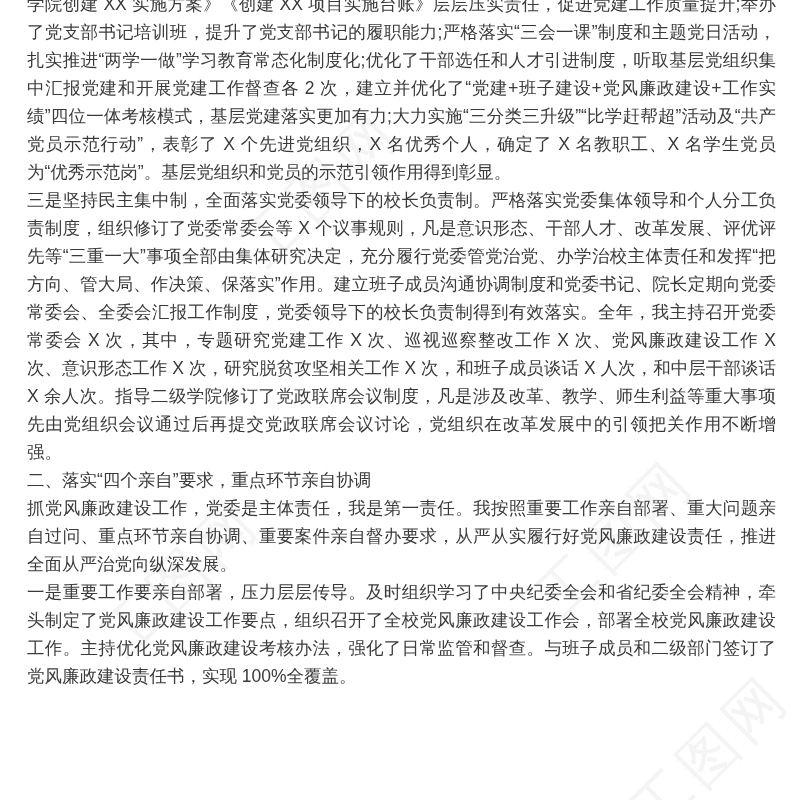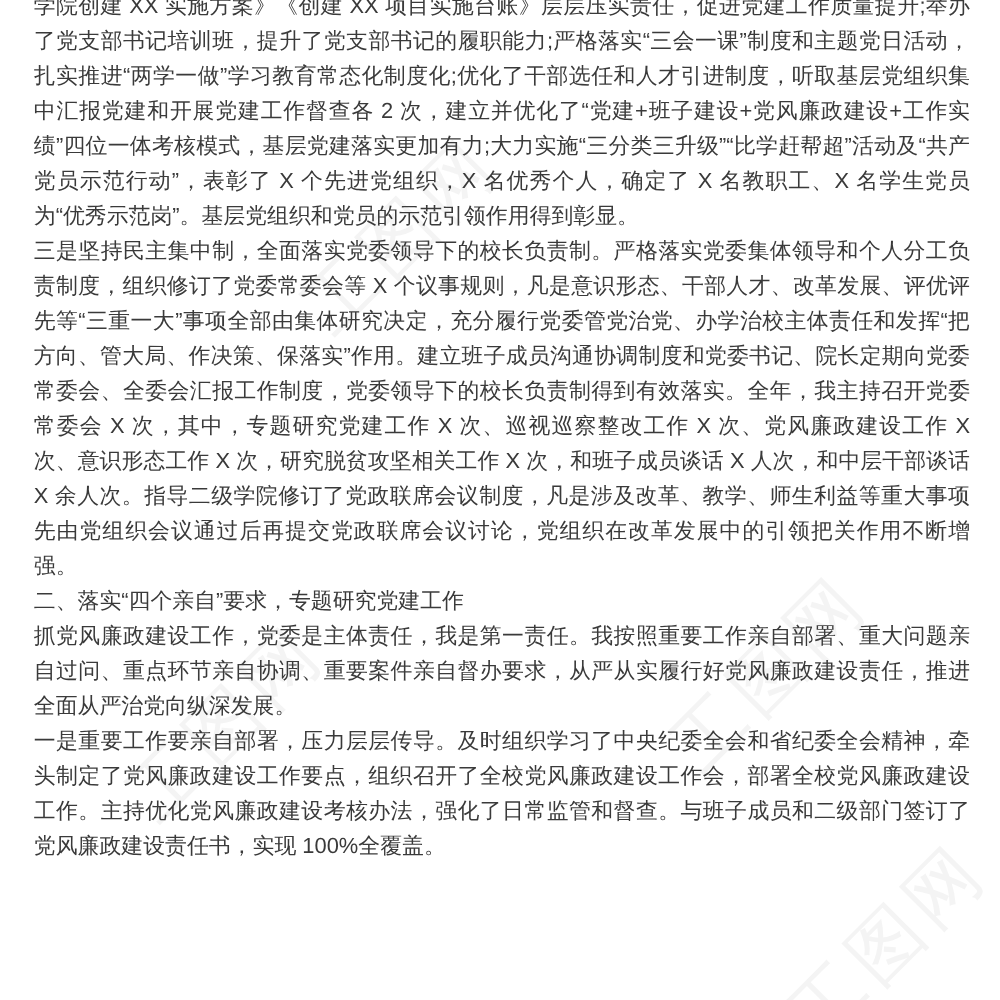--- a/index.html
+++ b/index.html
@@ -63,18 +63,18 @@
   <div class="watermark-layer">
     <span class="wm-1">工图网</span>
     <span class="wm-2">工图网</span>
     <span class="wm-3">工图网</span>
     <span class="wm-4">工图网</span>
   </div>
 
   <div class="content">
     <p>学院创建 XX 实施方案》《创建 XX 项目实施台账》层层压实责任，促进党建工作质量提升;举办了党支部书记培训班，提升了党支部书记的履职能力;严格落实“三会一课”制度和主题党日活动，扎实推进“两学一做”学习教育常态化制度化;优化了干部选任和人才引进制度，听取基层党组织集中汇报党建和开展党建工作督查各 2 次，建立并优化了“党建+班子建设+党风廉政建设+工作实绩”四位一体考核模式，基层党建落实更加有力;大力实施“三分类三升级”“比学赶帮超”活动及“共产党员示范行动”，表彰了 X 个先进党组织，X 名优秀个人，确定了 X 名教职工、X 名学生党员为“优秀示范岗”。基层党组织和党员的示范引领作用得到彰显。</p>
     <p>三是坚持民主集中制，全面落实党委领导下的校长负责制。严格落实党委集体领导和个人分工负责制度，组织修订了党委常委会等 X 个议事规则，凡是意识形态、干部人才、改革发展、评优评先等“三重一大”事项全部由集体研究决定，充分履行党委管党治党、办学治校主体责任和发挥“把方向、管大局、作决策、保落实”作用。建立班子成员沟通协调制度和党委书记、院长定期向党委常委会、全委会汇报工作制度，党委领导下的校长负责制得到有效落实。全年，我主持召开党委常委会 X 次，其中，专题研究党建工作 X 次、巡视巡察整改工作 X 次、党风廉政建设工作 X 次、意识形态工作 X 次，研究脱贫攻坚相关工作 X 次，和班子成员谈话 X 人次，和中层干部谈话 X 余人次。指导二级学院修订了党政联席会议制度，凡是涉及改革、教学、师生利益等重大事项先由党组织会议通过后再提交党政联席会议讨论，党组织在改革发展中的引领把关作用不断增强。</p>
-    <p>二、落实“四个亲自”要求，专题研究党建工作</p>
+    <p>二、落实“四个亲自”要求，重点环节亲自协调</p>
     <p>抓党风廉政建设工作，党委是主体责任，我是第一责任。我按照重要工作亲自部署、重大问题亲自过问、重点环节亲自协调、重要案件亲自督办要求，从严从实履行好党风廉政建设责任，推进全面从严治党向纵深发展。</p>
     <p>一是重要工作要亲自部署，压力层层传导。及时组织学习了中央纪委全会和省纪委全会精神，牵头制定了党风廉政建设工作要点，组织召开了全校党风廉政建设工作会，部署全校党风廉政建设工作。主持优化党风廉政建设考核办法，强化了日常监管和督查。与班子成员和二级部门签订了党风廉政建设责任书，实现 100%全覆盖。</p>
   </div>
 
 </div>
 
 </body></html>

